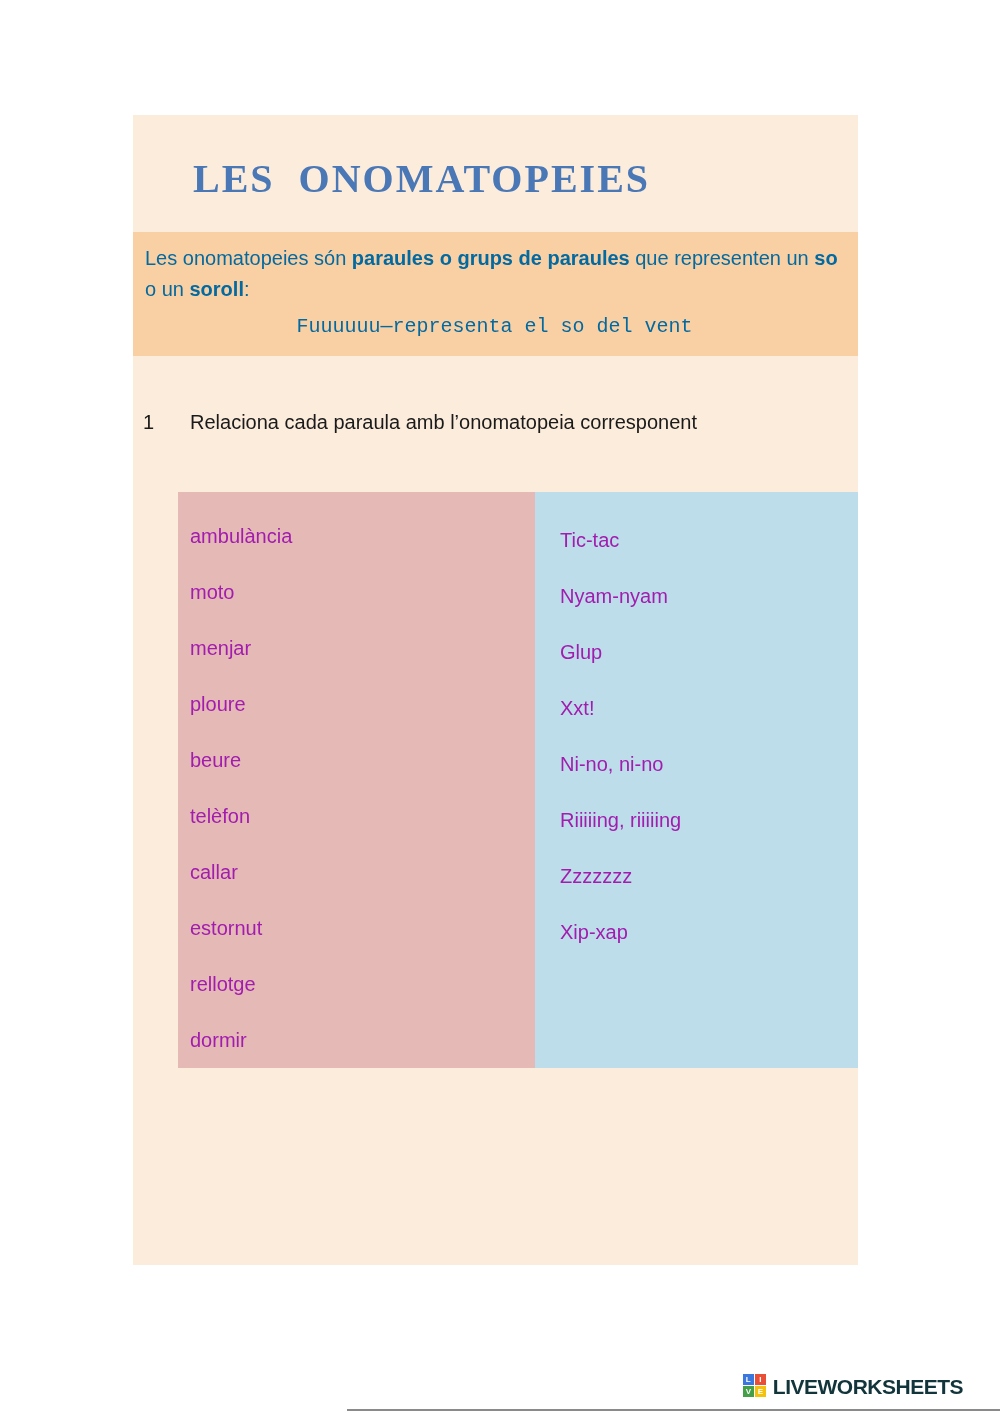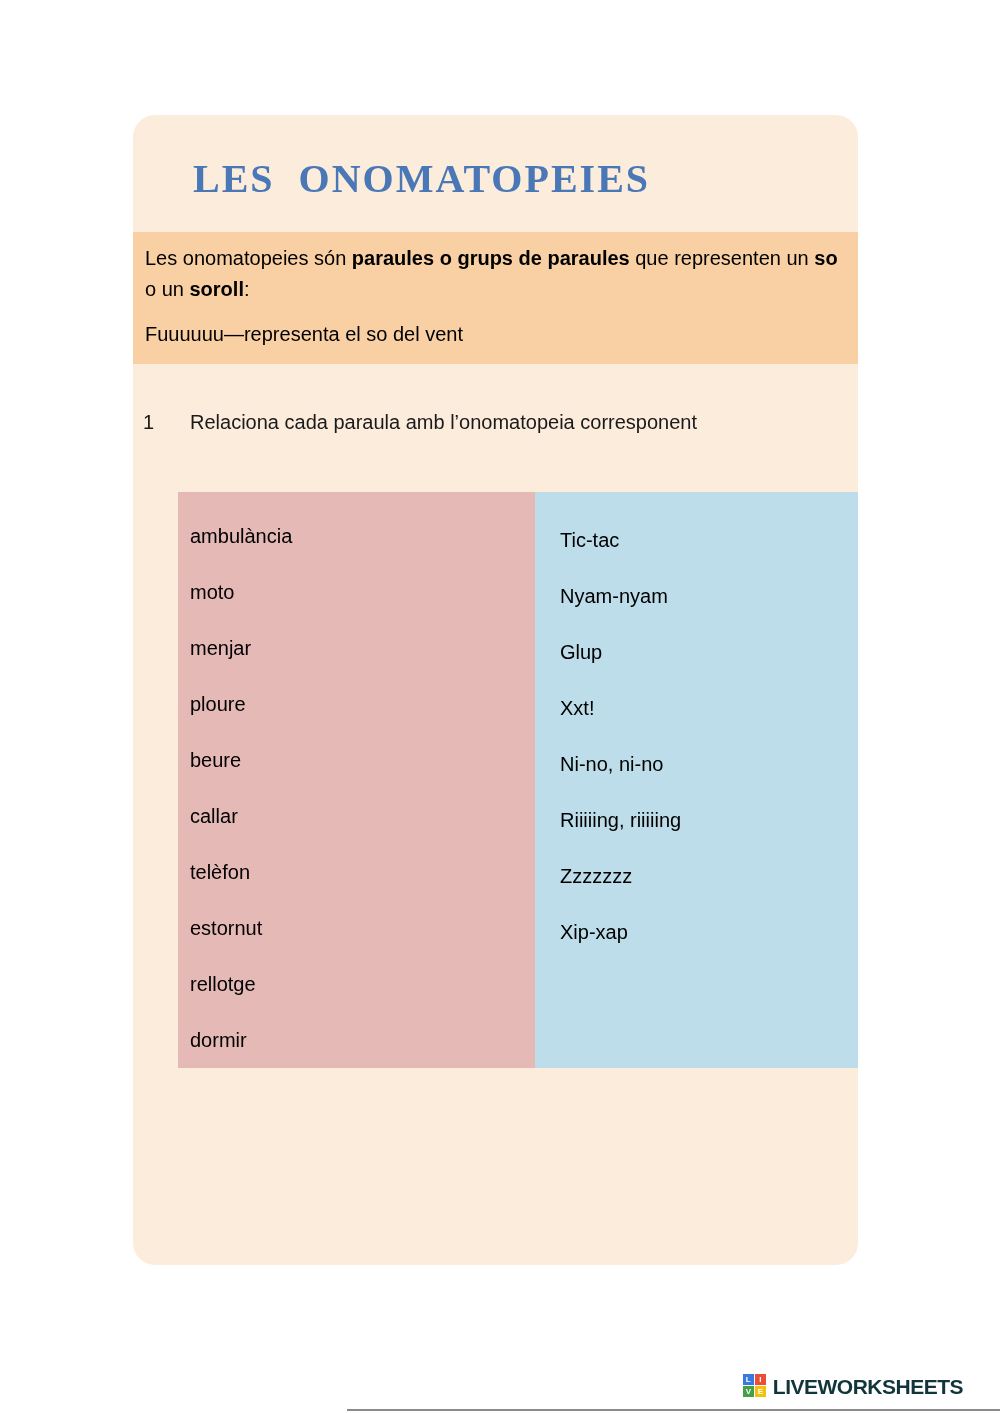--- a/index.html
+++ b/index.html
@@ -8,46 +8,47 @@
     background: #ffffff;
     font-family: "Liberation Sans", sans-serif;
     position: relative;
     overflow: hidden;
   }
   .sheet {
     position: absolute;
     left: 133px; top: 115px;
     width: 725px; height: 1150px;
     background: var(--sheet_bg, #fcecdc);
-    border-radius: 22px;
   }
   .title {
     position: absolute;
     left: 60px; top: 40px;
     font-family: "Liberation Serif", serif;
     font-weight: 700;
     font-size: 40px;
     letter-spacing: 2px;
     color: var(--title_accent, #4a77b5);
     white-space: pre;
   }
   .def-box {
     position: absolute;
     left: 0; top: 117px;
     width: 725px;
     min-height: 116px;
     background: var(--definition_bg, #f9d0a4);
     padding: 11px 14px 14px 12px;
     font-size: 20px;
     line-height: 31px;
-    color: #000000;
+    color: #0369a1;
   }
   .def-text b { font-weight: 700; }
   .def-example {
-    margin-top: 14px;
+    text-align: center;
+    margin-top: 6px;
+    font-family: Liberation Mono, monospace;
   }
   .exercise-head {
     position: absolute;
     left: 10px; top: 296px;
     display: flex;
     font-size: 20px;
     color: #1a1a1a;
   }
   .ex-num { width: 47px; }
   .match-area {
@@ -65,21 +66,21 @@
   .col-right {
     width: 323px;
     background: var(--onomatopoeia_col_bg, #bcdde9);
     padding: 20px 0 12px 25px;
   }
   .match-item {
     height: 56px;
     display: flex;
     align-items: center;
     font-size: 20px;
-    color: #000000;
+    color: #a21caf;
     cursor: pointer;
   }
   .footer {
     position: absolute;
     right: 37px; top: 1374px;
     display: flex;
     align-items: center;
     gap: 5px;
     cursor: pointer;
   }
@@ -133,22 +134,22 @@
     <span class="ex-text">Relaciona cada paraula amb l’onomatopeia corresponent</span>
   </div>
 
   <div class="match-area">
     <div class="col col-left">
       <div class="match-item">ambulància</div>
       <div class="match-item">moto</div>
       <div class="match-item">menjar</div>
       <div class="match-item">ploure</div>
       <div class="match-item">beure</div>
+      <div class="match-item">telèfon</div>
       <div class="match-item">callar</div>
-      <div class="match-item">telèfon</div>
       <div class="match-item">estornut</div>
       <div class="match-item">rellotge</div>
       <div class="match-item">dormir</div>
     </div>
     <div class="col col-right">
       <div class="match-item">Tic-tac</div>
       <div class="match-item">Nyam-nyam</div>
       <div class="match-item">Glup</div>
       <div class="match-item">Xxt!</div>
       <div class="match-item">Ni-no, ni-no</div>

